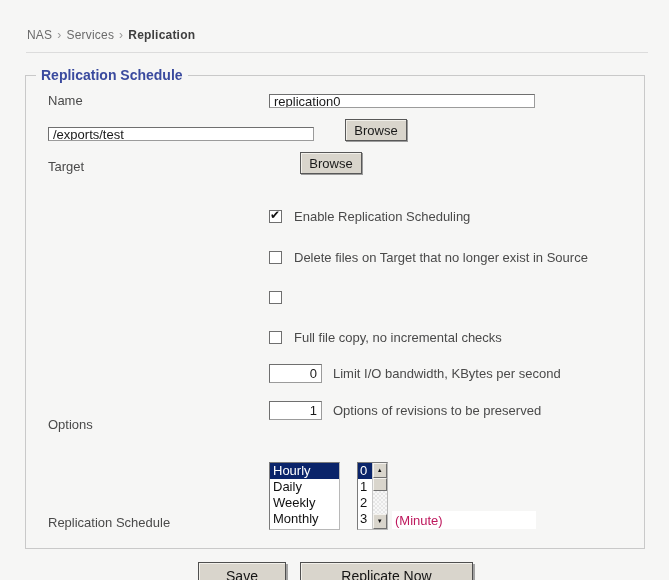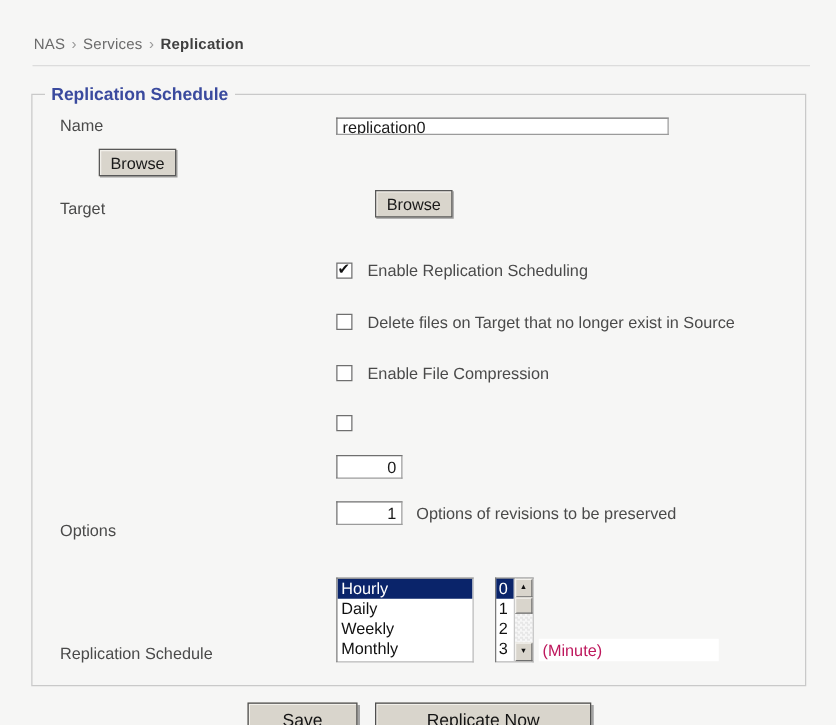--- a/index.html
+++ b/index.html
@@ -120,21 +120,21 @@
     background: #fff;
     border: 1px solid;
     border-color: #7a7a7a #b8b8b8 #b8b8b8 #7a7a7a;
     height: 68px;
     overflow: hidden;
     font-size: 13px;
     line-height: 16px;
     color: #111;
     cursor: default;
   }
-  .freq-list { width: 110px; }
+  .freq-list { width: 71px; }
   .listbox .opt { padding-left: 3px; height: 16px; white-space: nowrap; }
   .listbox .opt.selected { background: #0a246a; color: #ffffff; }
 
   .minute-wrap { display: flex; margin-left: 17px; }
   .minute-list {
     width: 31px; height: 68px;
     background: #fff;
     border: 1px solid;
     border-color: #7a7a7a #b8b8b8 #b8b8b8 #7a7a7a;
     display: flex;
@@ -210,20 +210,21 @@
 
   <div class="panel">
     <span class="panel-legend">Replication Schedule</span>
 
     <div class="row">
       <div class="row-label">Name</div>
       <input class="text-input" type="text" value="replication0" style="">
     </div>
 
     <div class="row">
+      <input class="text-input" type="text" value="/exports/test" style="">
       <button class="browse-btn">Browse</button>
     </div>
 
     <div class="row">
       <div class="row-label">Target</div>
       <button class="browse-btn">Browse</button>
     </div>
 
     <div class="row options-row">
       <div class="row-label">Options</div>
@@ -232,28 +233,29 @@
         <div class="check-row">
           <span class="checkbox checked"></span>
           <span class="check-label">Enable Replication Scheduling</span>
         </div>
         <div class="check-row">
           <span class="checkbox"></span>
           <span class="check-label">Delete files on Target that no longer exist in Source</span>
         </div>
         <div class="check-row">
           <span class="checkbox"></span>
-          <span class="check-label">Enable File Compression</span>
         </div>
         <div class="check-row">
           <span class="checkbox"></span>
+          <span class="check-label">Full file copy, no incremental checks</span>
         </div>
 
         <div class="num-row">
           <input class="num-input" type="text" value="0" style="">
+          <span class="num-label">Limit I/O bandwidth, KBytes per second</span>
         </div>
         <div class="num-row">
           <input class="num-input" type="text" value="1" style="">
           <span class="num-label">Options of revisions to be preserved</span>
         </div>
 
       </div>
     </div>
 
     <div class="row schedule-row">

